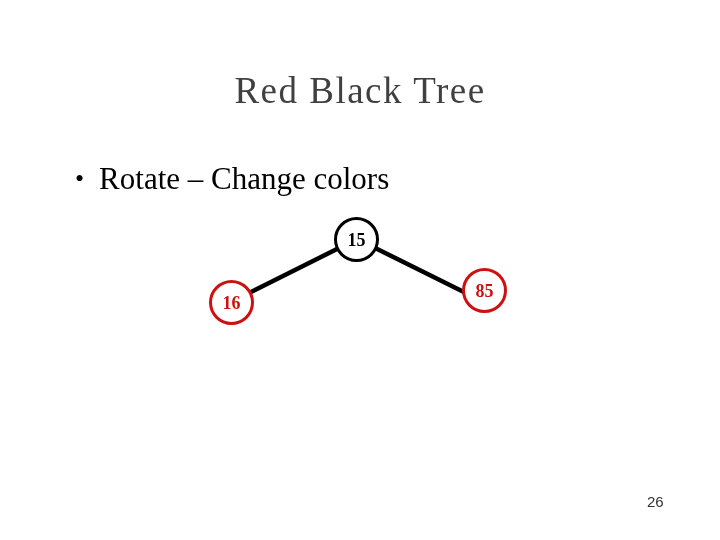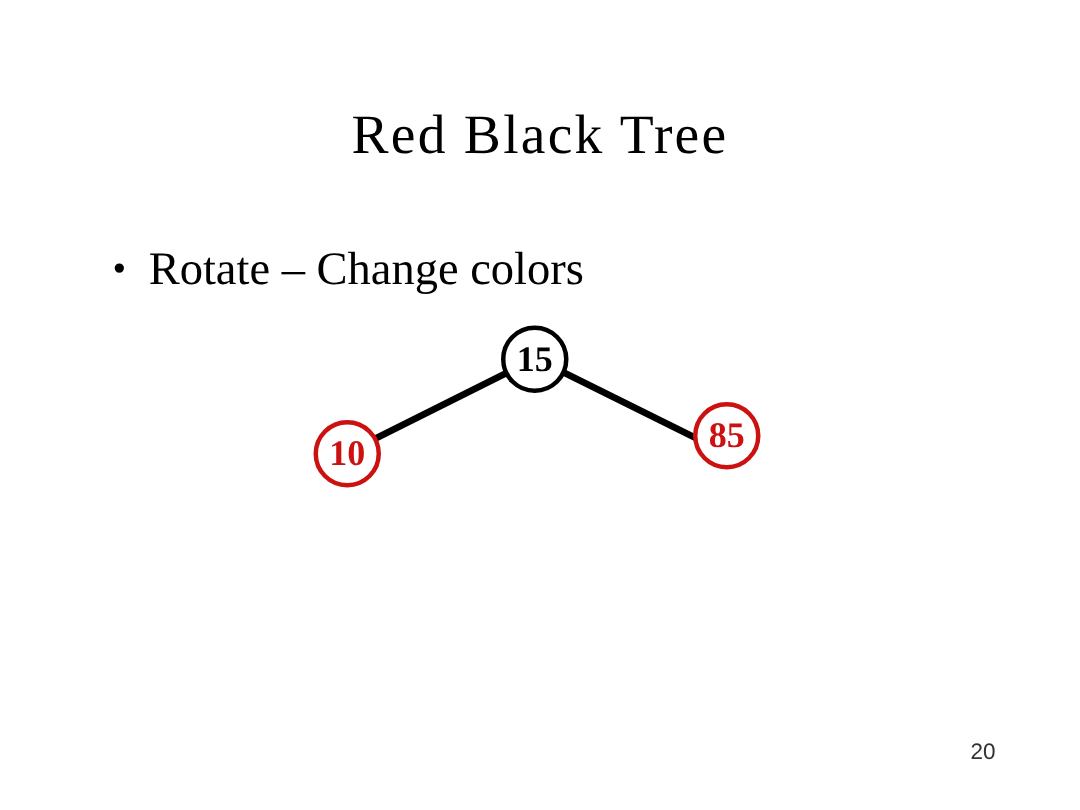--- a/index.html
+++ b/index.html
@@ -14,21 +14,21 @@
   .title {
     position: absolute;
     top: 69px;
     left: 0;
     width: 100%;
     margin: 0;
     text-align: center;
     font-size: 37px;
     font-weight: normal;
     letter-spacing: 1.5px;
-    color: #000000;
+    color: #404040;
   }
   .bullet-line {
     position: absolute;
     top: 161px;
     left: 75px;
     font-size: 31px;
     color: #000000;
     white-space: nowrap;
   }
   .bullet-marker {
@@ -52,21 +52,21 @@
     position: absolute;
     z-index: 2;
     width: 45px;
     height: 45px;
     box-sizing: border-box;
     border-radius: 50%;
     background: #ffffff;
     display: flex;
     align-items: center;
     justify-content: center;
-    font-size: 24px;
+    font-size: 18px;
     font-weight: bold;
     line-height: 1;
   }
   .node-black { border: 3px solid #000000; color: #000000; }
   .node-red   { border: 3px solid #cc1111; color: #cc1111; }
   .node-15 { left: 334px; top: 217px; }
   .node-10 { left: 209px; top: 280px; }
   .node-85 { left: 462px; top: 268px; }
   .page-number {
     position: absolute;
@@ -91,22 +91,22 @@
   <svg class="edges" width="720" height="540" viewBox="0 0 720 540">
     <line class="edge" x1="357" y1="239" x2="231" y2="302"></line>
     <line class="edge" x1="357" y1="239" x2="484" y2="302"></line>
   </svg>
 
   <div class="node node-black node-15">
     <span>15</span>
   </div>
 
   <div class="node node-red node-10">
-    <span>10</span>
+    <span>16</span>
   </div>
 
   <div class="node node-red node-85">
     <span>85</span>
   </div>
 
-  <div class="page-number">20</div>
+  <div class="page-number">26</div>
 
 </div>
 
 </body></html>

